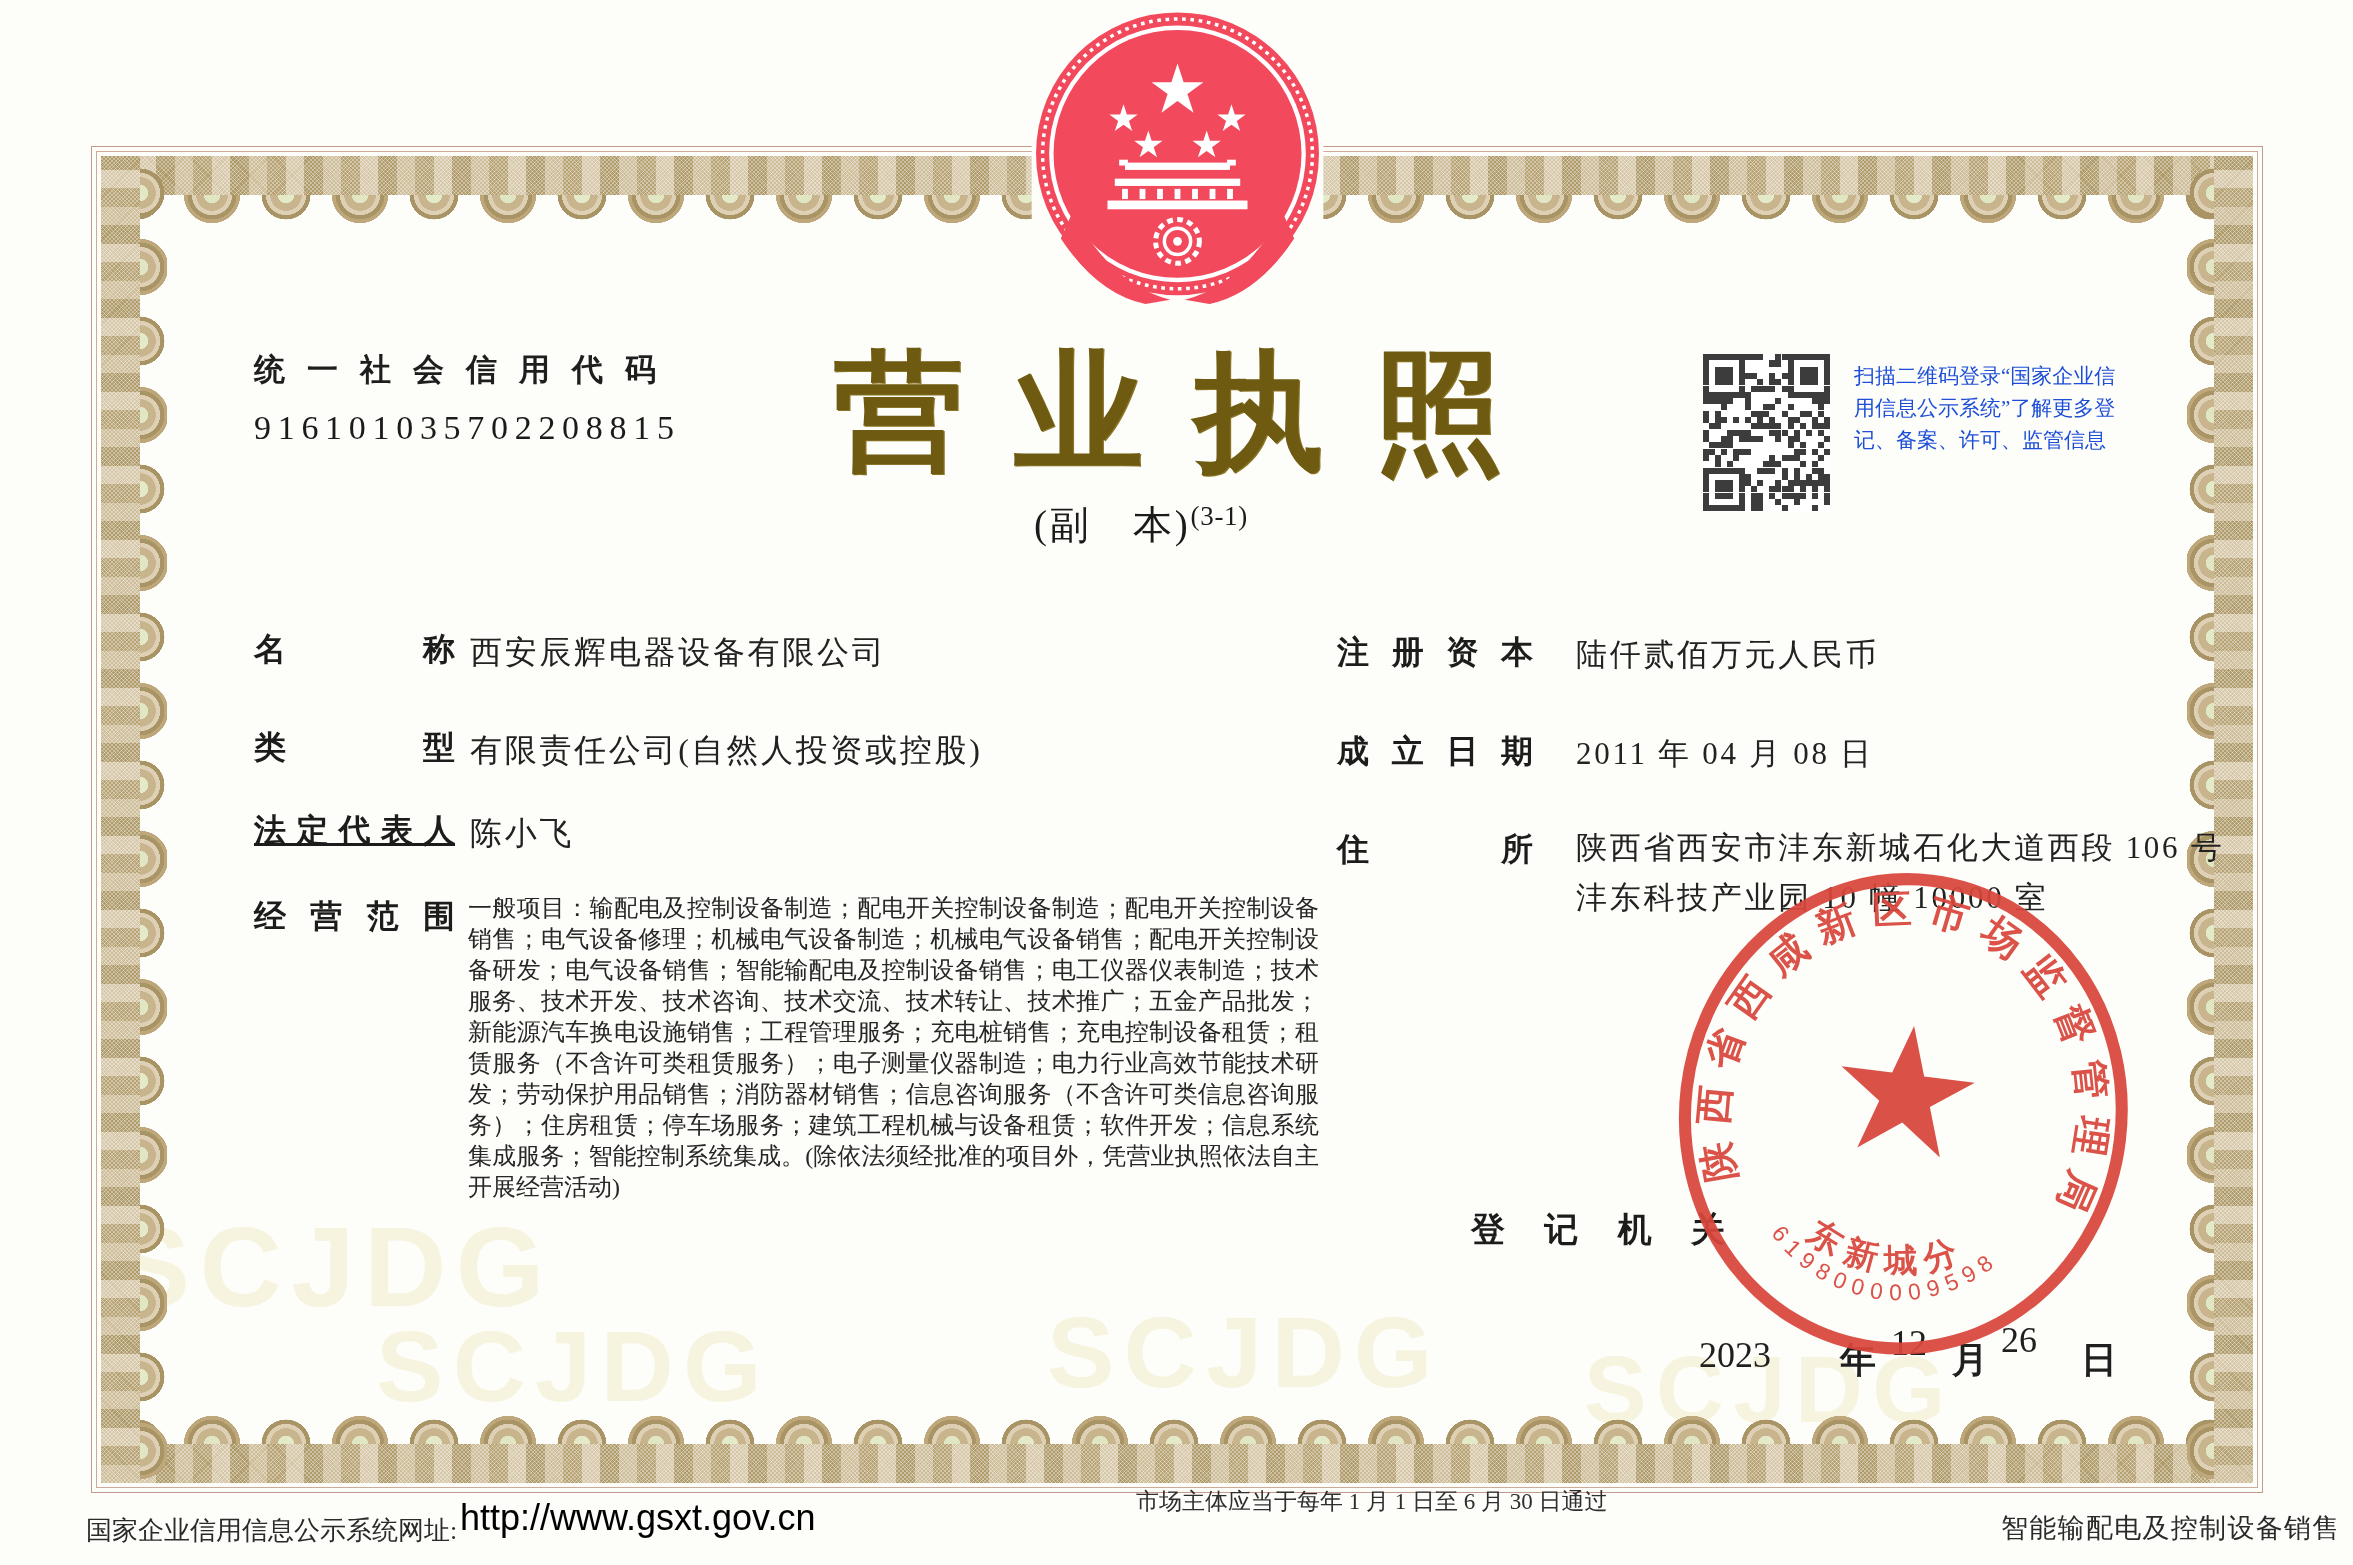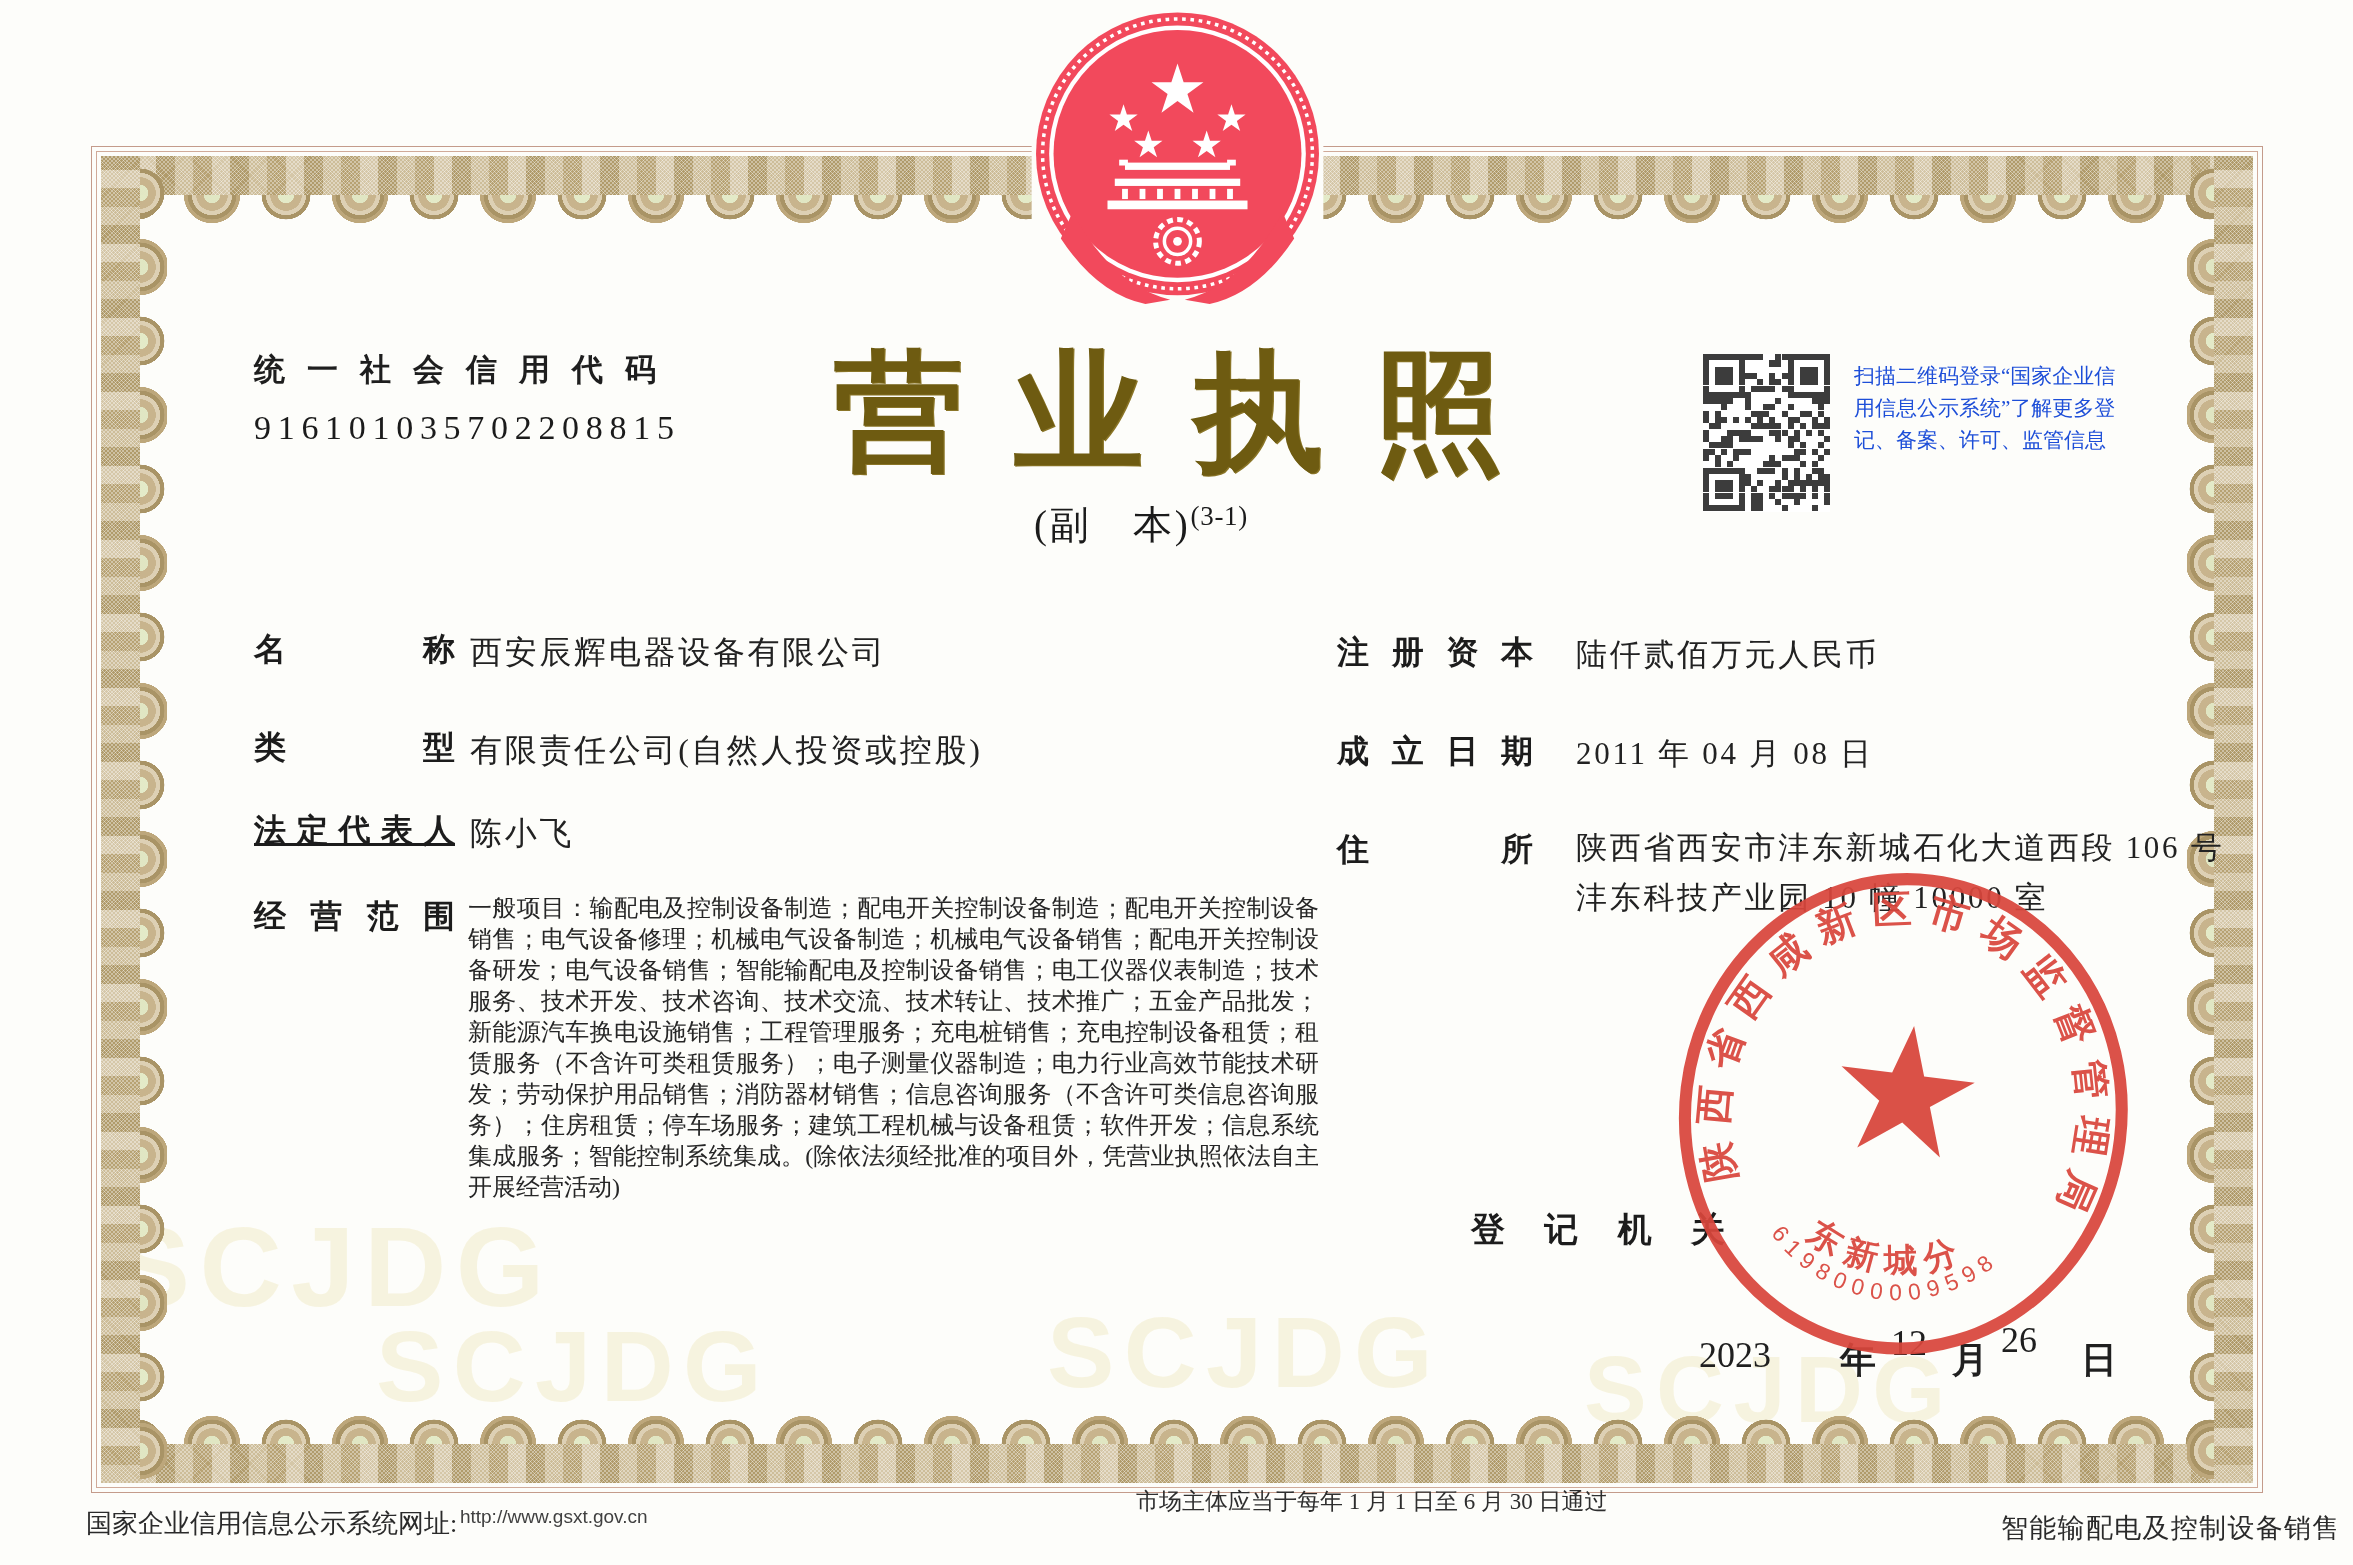--- a/index.html
+++ b/index.html
@@ -77,21 +77,21 @@
   .issue-date{position:absolute;z-index:2;font-size:36px;color:#1f1f1f;}
   .d-year{left:1699px;top:1334px;}
   .d-yunit{left:1840px;top:1336px;font-weight:bold;}
   .d-month{left:1891px;top:1322px;}
   .d-munit{left:1952px;top:1336px;font-weight:bold;}
   .d-day{left:2001px;top:1319px;}
   .d-dunit{left:2081px;top:1336px;font-weight:bold;}
 
   
   .footer-left{position:absolute;left:86px;top:1506px;font-size:26px;color:#2a2a2a;z-index:2;white-space:nowrap;}
-  .footer-left .url{font-family:"Liberation Sans","DejaVu Sans",sans-serif;font-size:19px;position:relative;top:-9.4px;margin-left:2.7px;color:#404040;}
+  .footer-left .url{font-family:"Liberation Sans","DejaVu Sans",sans-serif;font-size:36px;position:relative;top:-9.4px;margin-left:2.7px;color:#000000;}
   .footer-mid{position:absolute;left:1136px;top:1485px;font-size:23px;line-height:34px;color:#2e2e2e;z-index:2;}
   .footer-right{position:absolute;left:2001px;top:1510px;font-size:27px;color:#2a2a2a;z-index:2;letter-spacing:1.3px;}
 </style>
 </head>
 <body>
 
 <div class="page">
 
   <span class="wm" style="left:114px;top:1201px;font-size:114px;">SCJDG</span>
   <span class="wm" style="left:376px;top:1309px;font-size:101px;">SCJDG</span>

